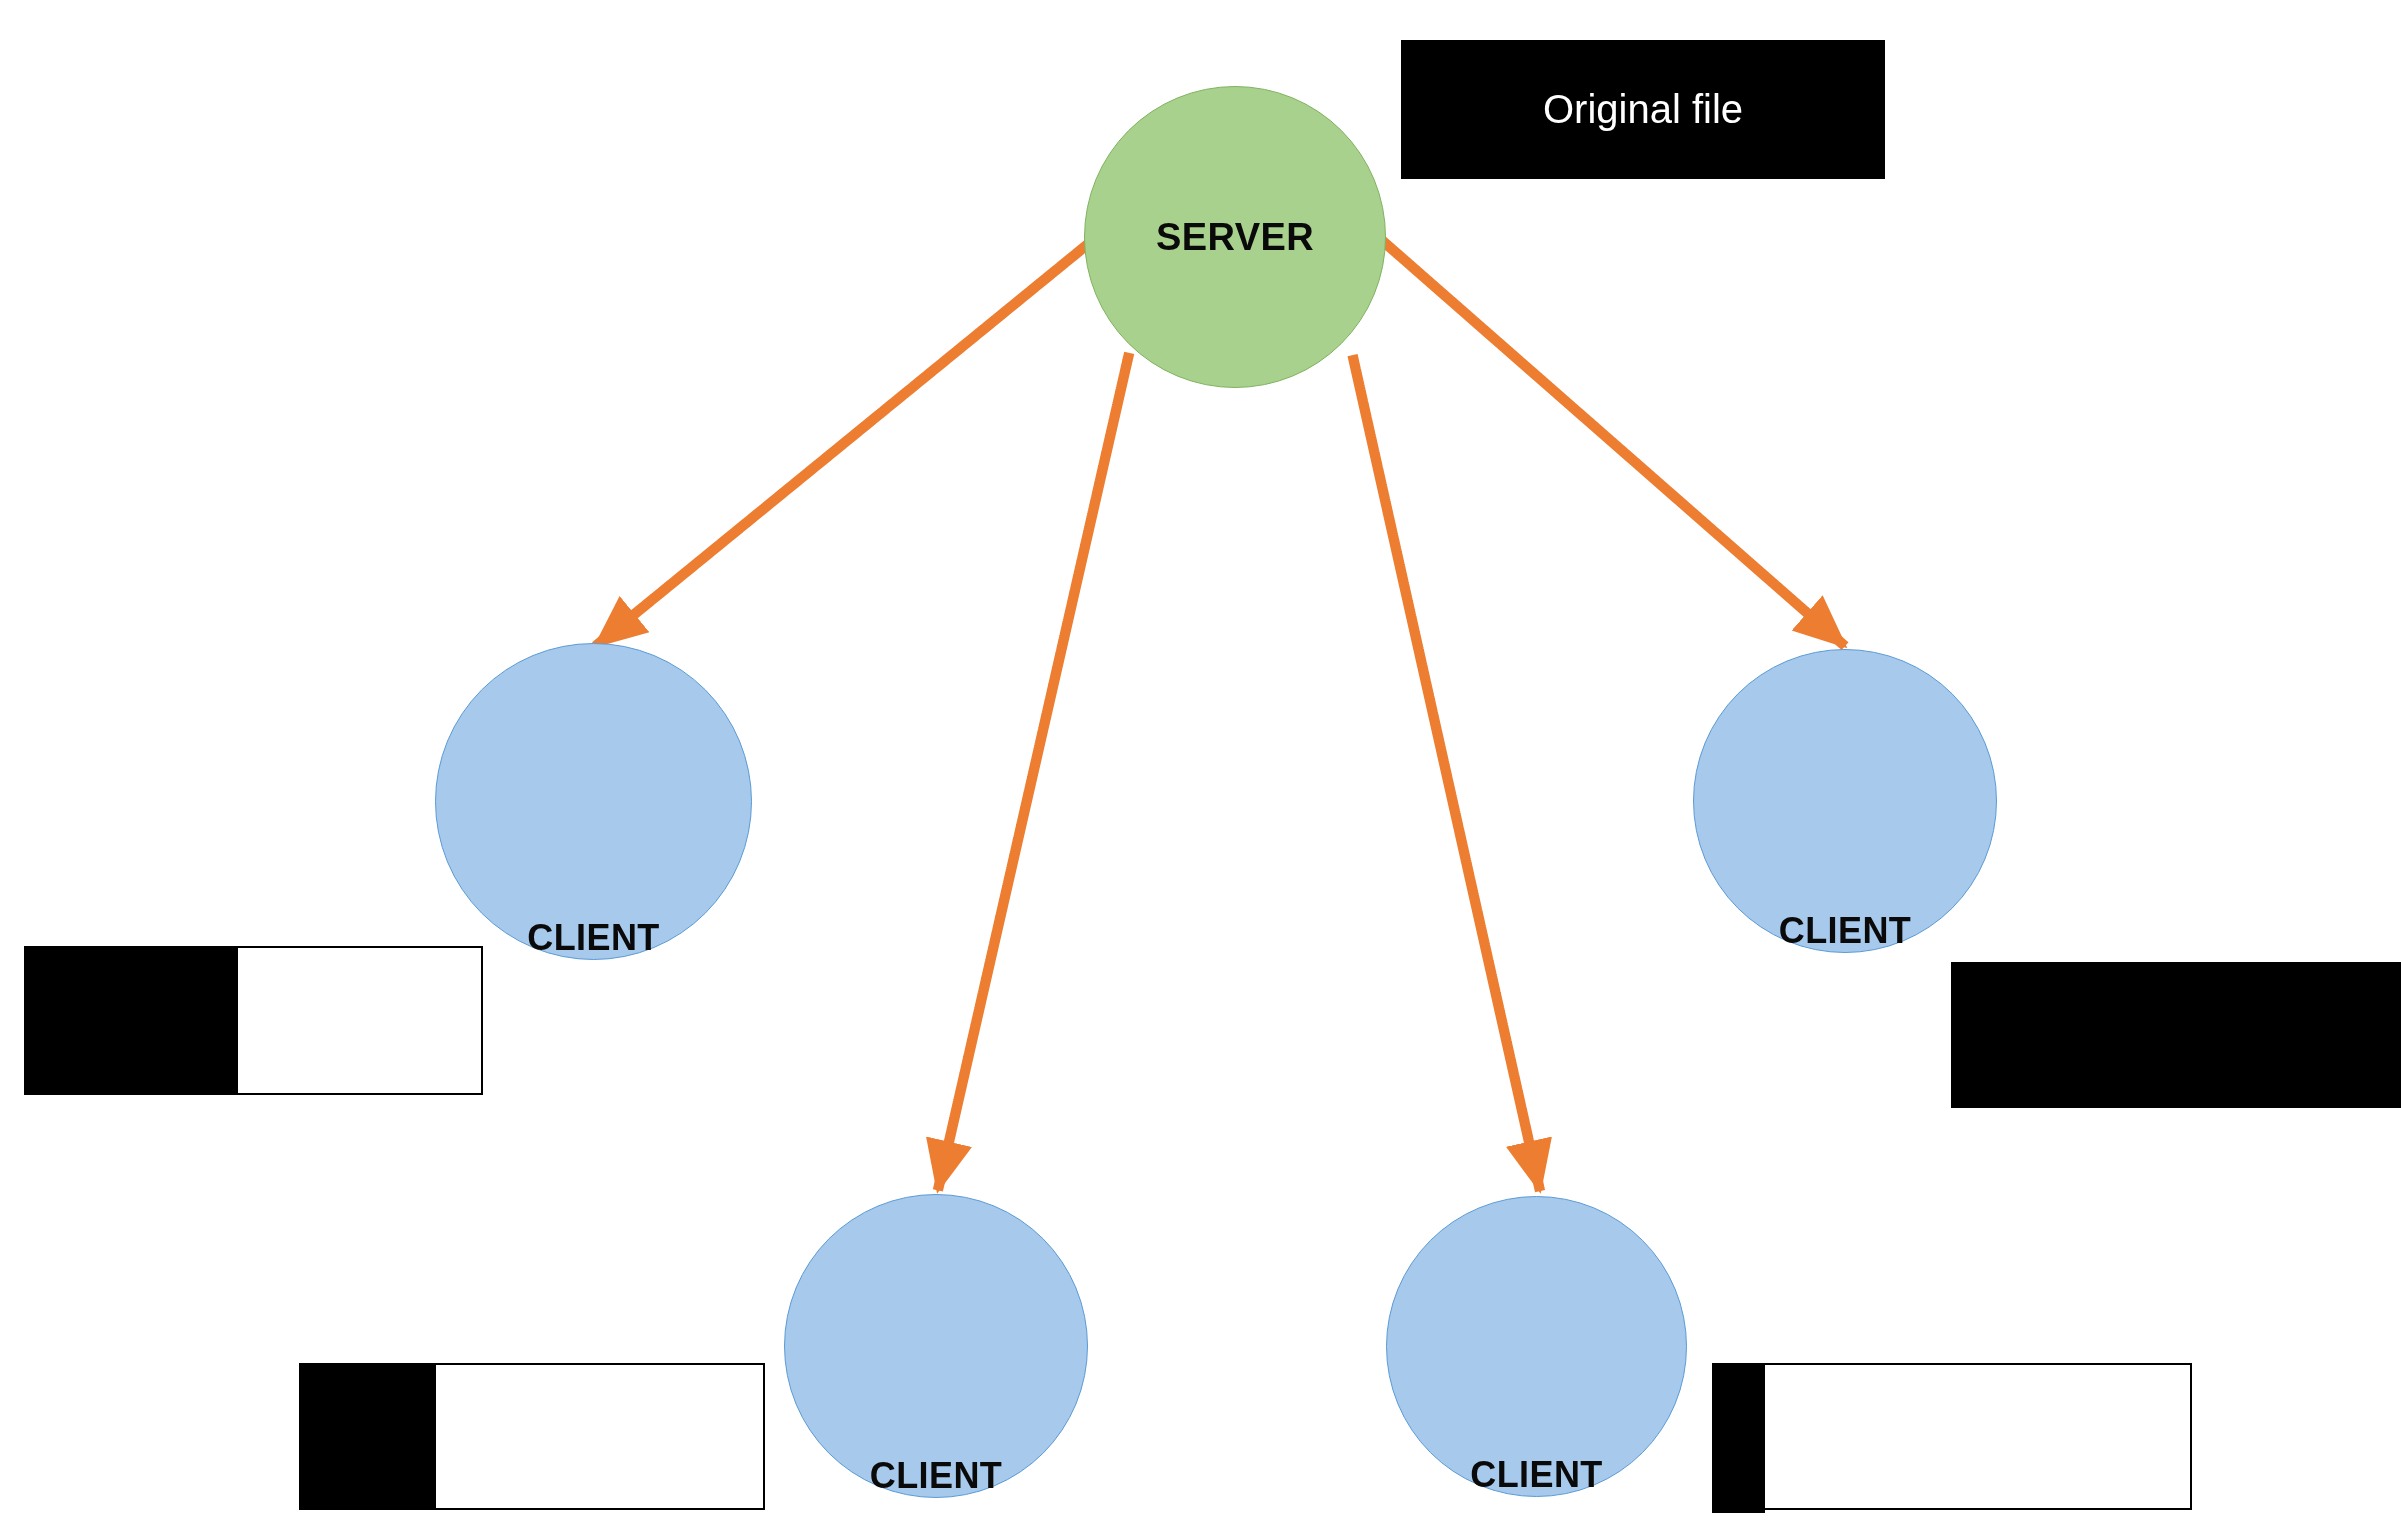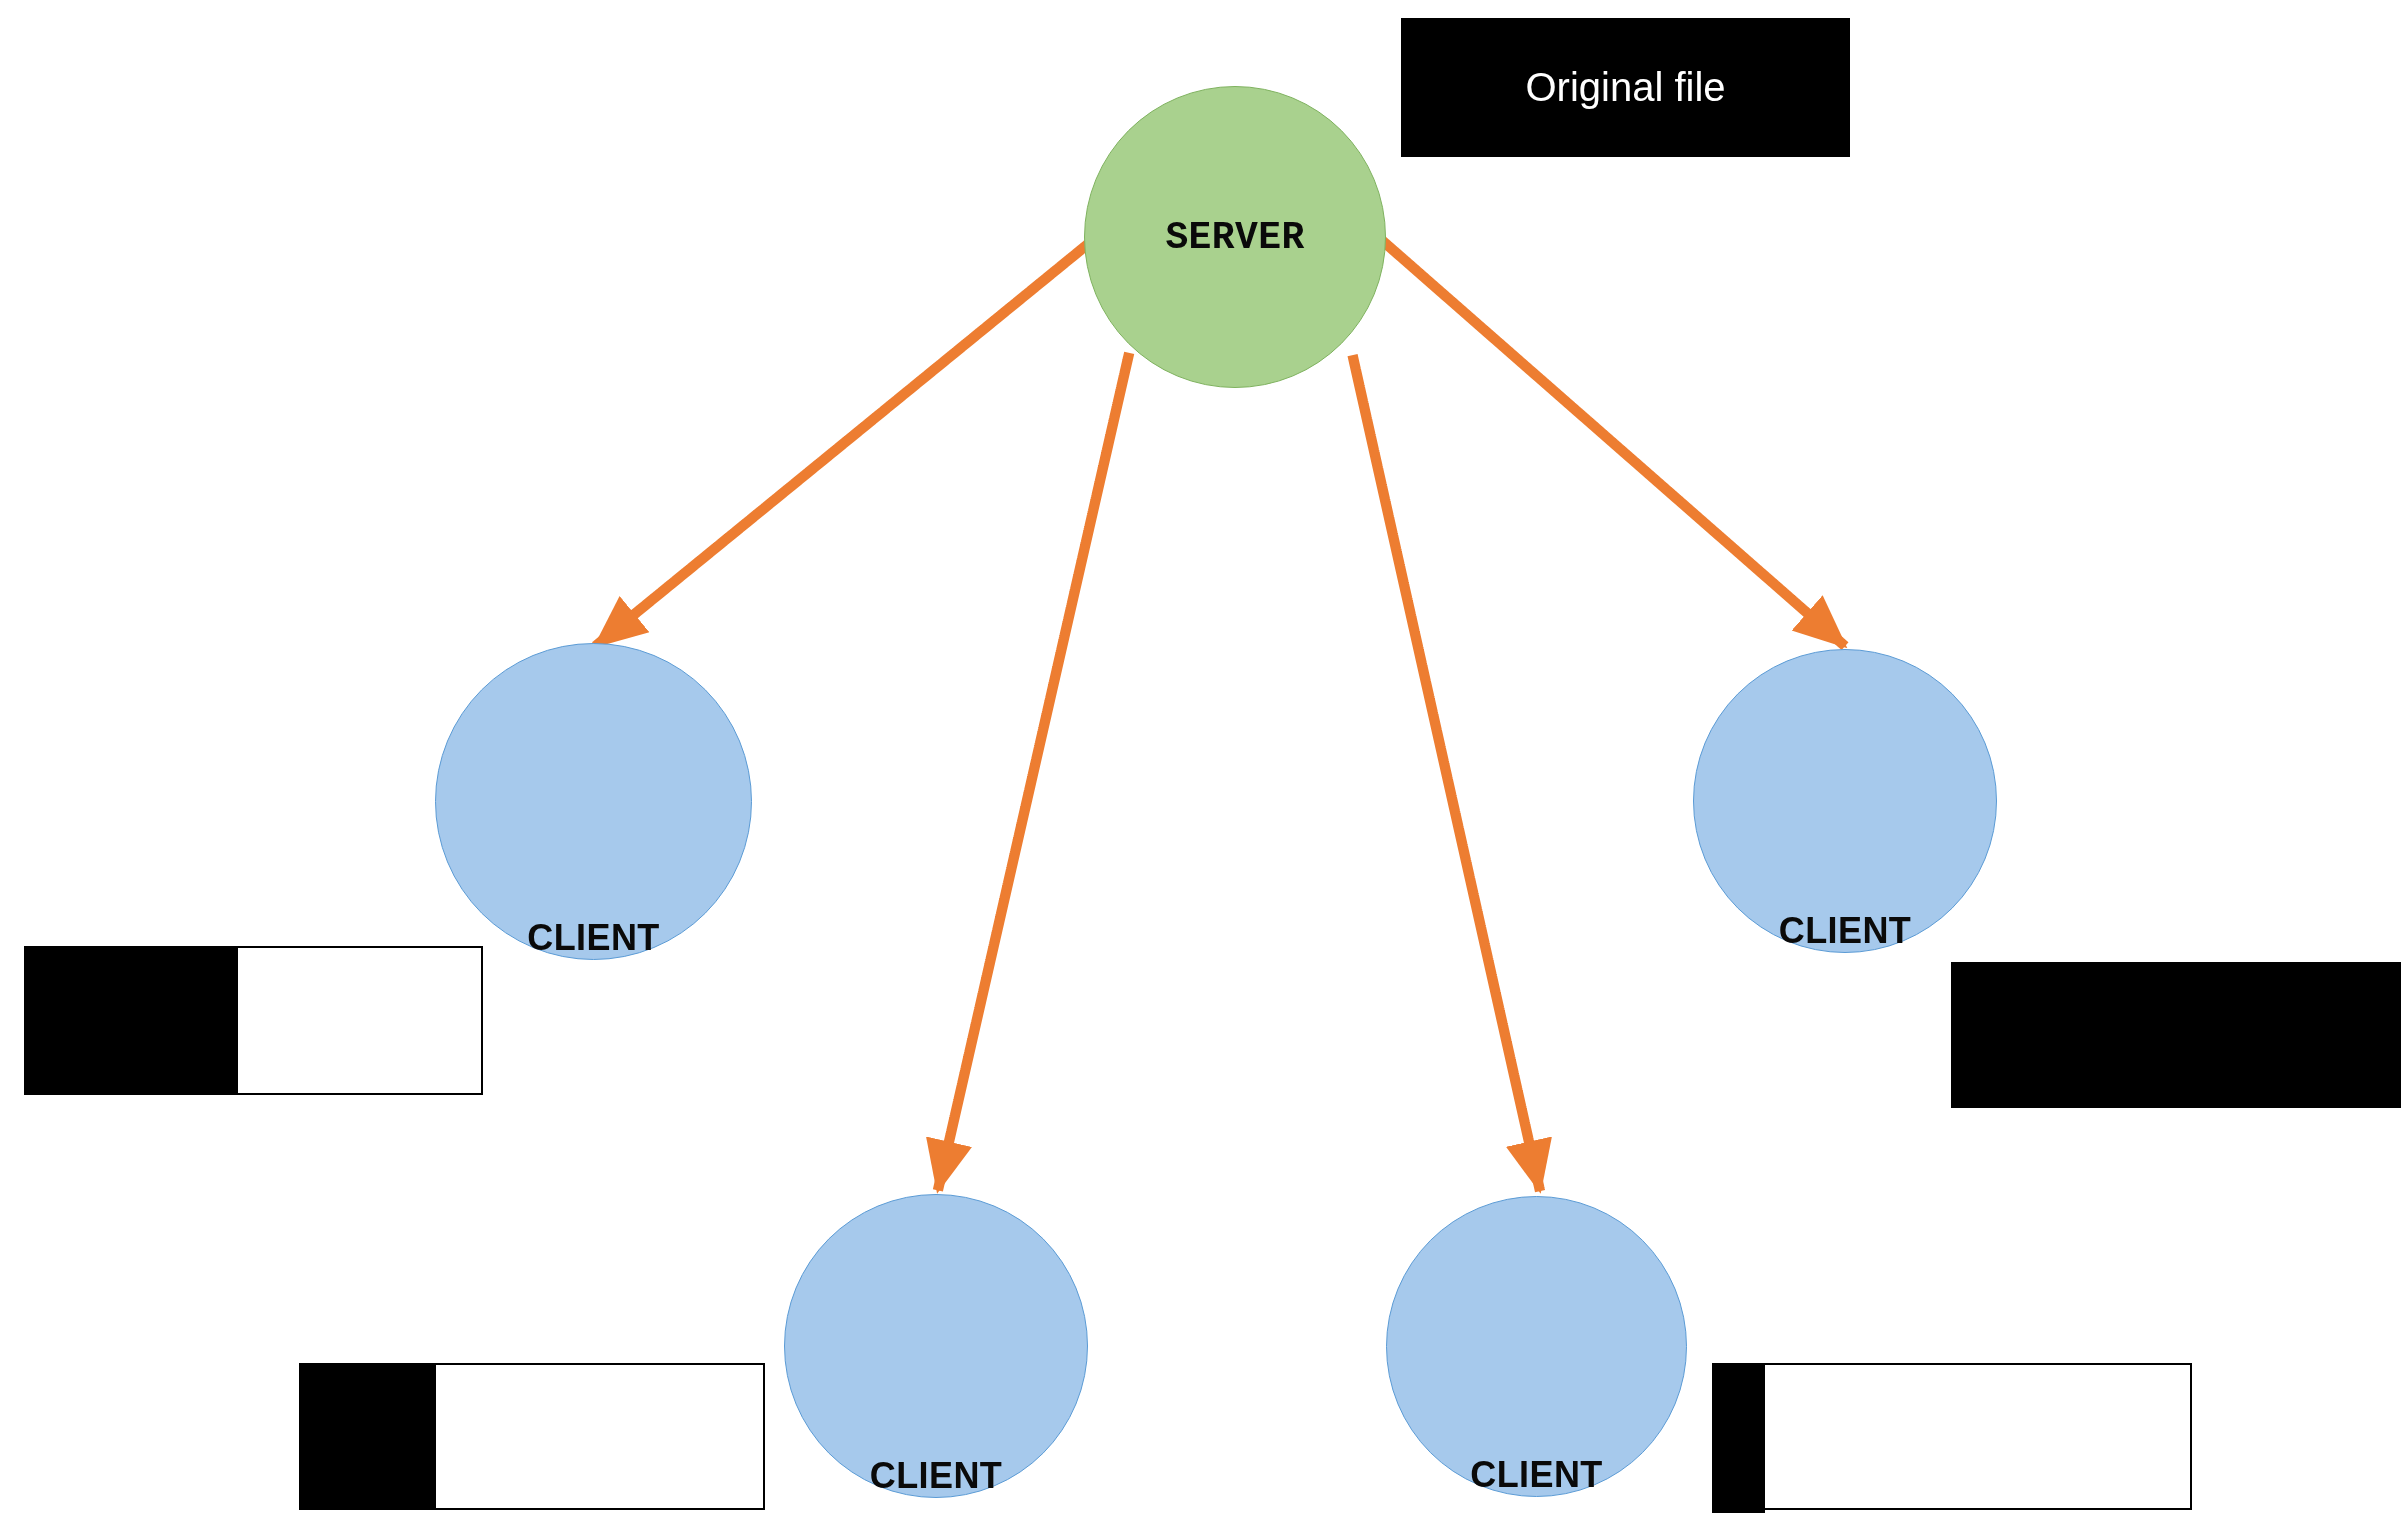--- a/index.html
+++ b/index.html
@@ -39,21 +39,20 @@
     letter-spacing: 0.4px;
     white-space: nowrap;
     user-select: none;
   }
   .node-server {
     background: #A9D18E;
     border: 1.6px solid #7FB25F;
   }
   .node-server .node-label {
     font-size: 38px;
-    font-family: Liberation Mono, monospace;
   }
   .node-client {
     background: #A6C9EC;
     border: 1.6px solid #5B9BD5;
     align-items: flex-end;
   }
   .node-client .node-label {
     font-size: 36px;
   }
   .callout {
@@ -117,21 +116,21 @@
   </div>
 
   <div class="node node-client" style="left:784px; top:1194px; width:304px; height:304px;">
     <span class="node-label">CLIENT</span>
   </div>
 
   <div class="node node-client" style="left:1386px; top:1196px; width:301px; height:301px;">
     <span class="node-label">CLIENT</span>
   </div>
 
-  <div class="callout" style="left:1401px; top:18px; width:449px; height:139px;">
+  <div class="callout" style="left:1401px; top:40px; width:484px; height:139px;">
     <span class="callout-label">Original file</span>
   </div>
 
   <div class="redaction-box" style="left:24.5px; top:946px; width:458px; height:149px;">
     <div class="redaction-fill" style="left:-2.4px; top:-2.4px; width:214px; height:149px;"></div>
   </div>
 
   <div class="redaction-solid" style="left:1951px; top:962px; width:451px; height:146px;"></div>
 
   <div class="redaction-box" style="left:299px; top:1363px; width:466px; height:147px;">

